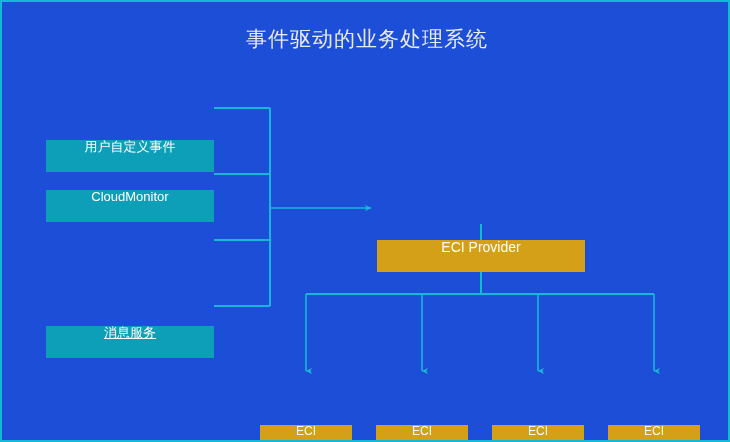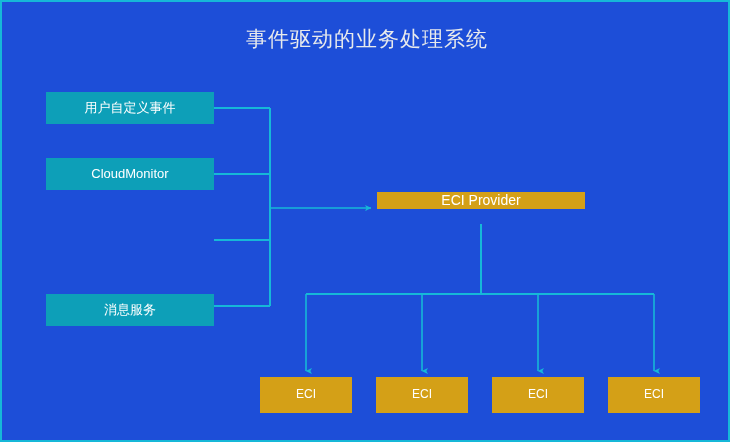--- a/index.html
+++ b/index.html
@@ -35,53 +35,54 @@
     position: absolute;
     left: 0;
     top: 0;
     width: 730px;
     height: 442px;
     pointer-events: none;
   }
   .node {
     position: absolute;
     display: flex;
-    align-items: center;
+    align-items: flex-start;
     justify-content: center;
     color: #ffffff;
     box-sizing: border-box;
     text-align: center;
     line-height: 1.1;
+    margin-top: 48px;
   }
   .node.source {
     background: #0d9fb8;
     font-size: 13px;
     left: 44px;
     width: 168px;
     height: 32px;
   }
   .node.provider {
     background: #d4a017;
     font-size: 14px;
     left: 375px;
     top: 190px;
     width: 208px;
-    height: 17px;
+    height: 32px;
   }
   .node.worker {
     background: #d4a017;
     font-size: 12px;
     top: 375px;
     width: 92px;
     height: 36px;
   }
   .src-0 { top: 90px; }
-  .src-1 { top: 156px; }
+  .src-1 { top: 140px; }
   .src-2 { top: 222px; }
-  .src-3 { top: 292px; }
+  .src-3 { top: 276px; text-decoration: underline; }
   .wk-0 { left: 258px; }
   .wk-1 { left: 374px; }
   .wk-2 { left: 490px; }
   .wk-3 { left: 606px; }
 </style>
 </head>
 <body>
 
 <div id="diagram-root">
 

